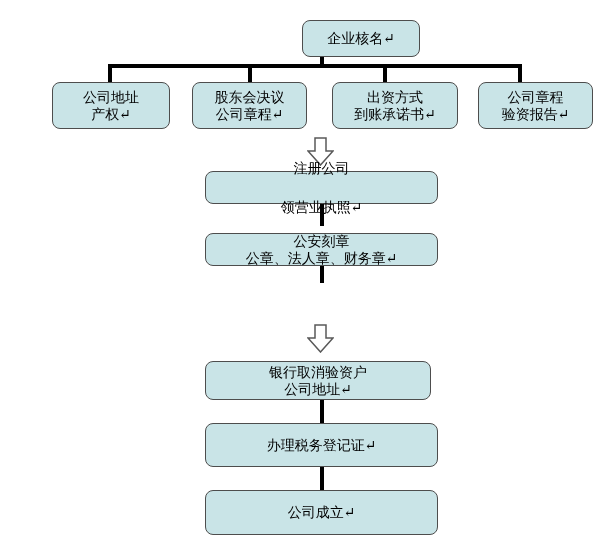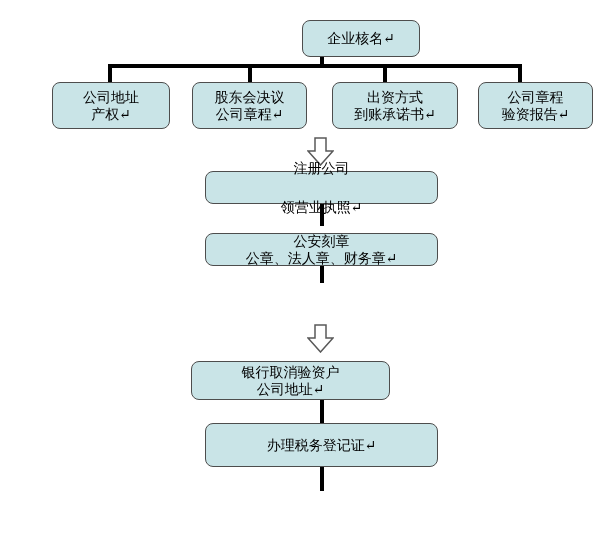--- a/index.html
+++ b/index.html
@@ -106,27 +106,30 @@
     <span>公章、法人章、财务章↵</span>
   </div>
 
   <div class="conn" style="left:320px;top:257px;width:4px;height:26px;"></div>
 
 
   <svg class="block-arrow" style="left:307px;top:324px;" width="27" height="29" viewBox="0 0 27 29">
     <polygon points="8,1 19,1 19,14 26,14 13.5,28 1,14 8,14"></polygon>
   </svg>
 
-  <div class="box" style="left:191px;top:361px;width:199px;height:39px;">
+  <div class="box" style="left:205px;top:361px;width:226px;height:39px;">
     <span>银行取消验资户</span>
     <span>公司地址↵</span>
   </div>
 
   <div class="conn" style="left:320px;top:399px;width:4px;height:25px;"></div>
 
   <div class="box" style="left:205px;top:423px;width:233px;height:44px;">
     <span>办理税务登记证↵</span>
   </div>
 
   <div class="conn" style="left:320px;top:466px;width:4px;height:25px;"></div>
 
+  <div class="box" style="left:205px;top:490px;width:233px;height:45px;">
+    <span>公司成立↵</span>
+  </div>
 
 </div>
 
 </body></html>

